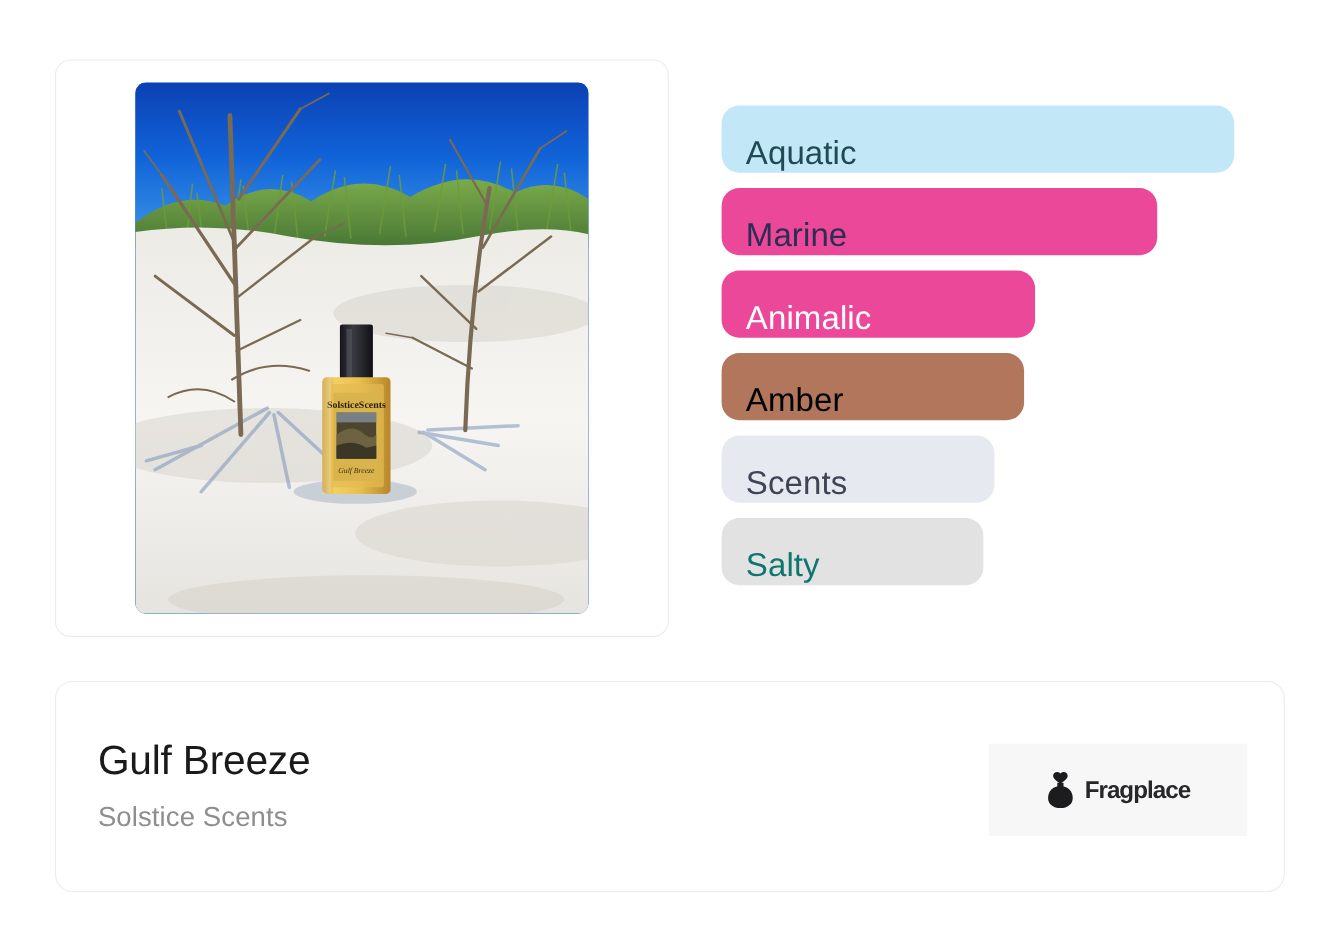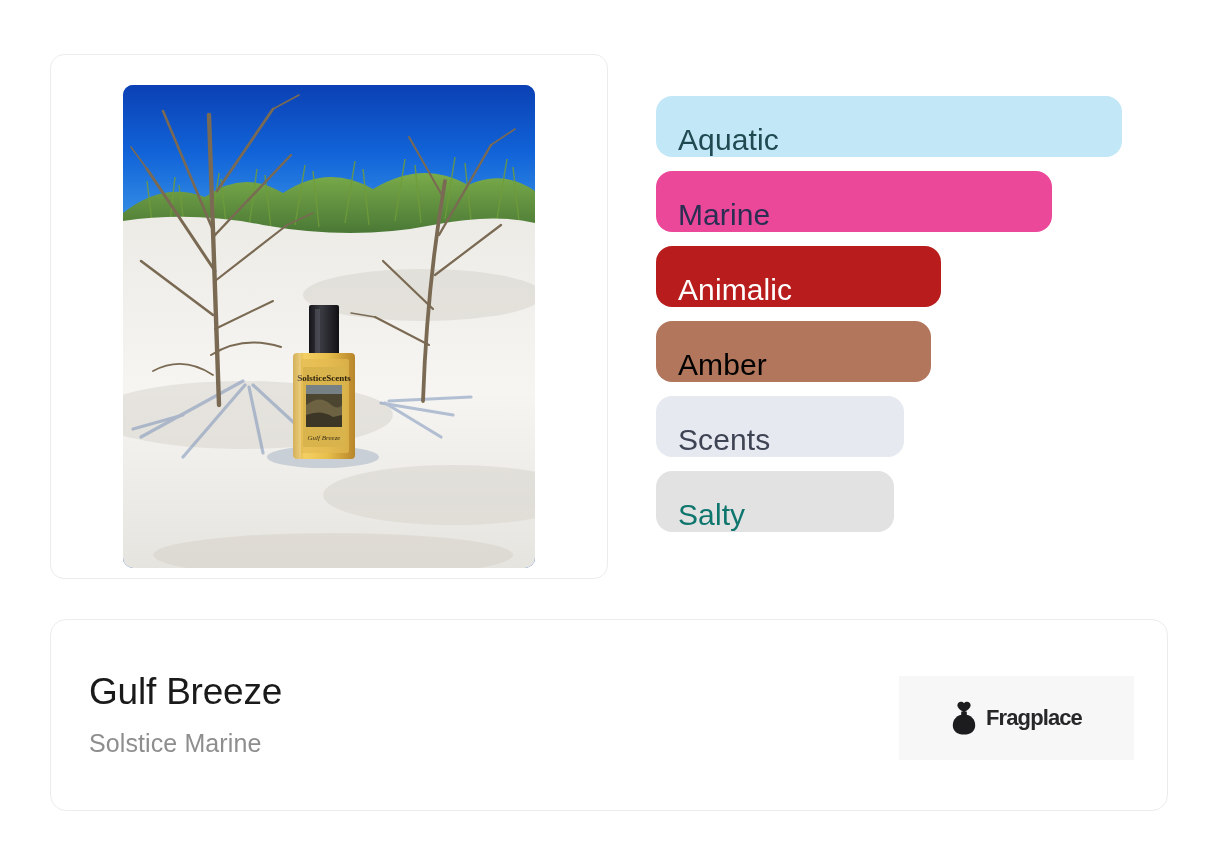--- a/index.html
+++ b/index.html
@@ -27,21 +27,21 @@
     width: 558px;
     height: 525px;
     background: #ffffff;
     border: 1px solid #ececec;
     border-radius: 14px;
   }
 
   .product-photo {
     position: absolute;
     left: 72px;
-    top: 30px;
+    top: 20px;
     width: 412px;
     height: 483px;
     border-radius: 10px;
     overflow: hidden;
     background: #1858c4;
   }
 
   .photo-svg { display: block; width: 100%; height: 100%; }
 
   
@@ -251,38 +251,38 @@
     </div>
   </div>
 
   <div class="tag-list">
     <div class="tag" style="background: rgb(194, 231, 247); color: rgb(31, 74, 82); width: 466px;">
       <span>Aquatic</span>
     </div>
     <div class="tag" style="background: #ec4899; color: rgb(42, 46, 82); width: 396px;">
       <span>Marine</span>
     </div>
-    <div class="tag" style="background: #b91c1c; color: rgb(255, 255, 255); width: 285px;">
+    <div class="tag" style="background: #ec4899; color: rgb(255, 255, 255); width: 285px;">
       <span>Animalic</span>
     </div>
     <div class="tag" style="background: rgb(177, 118, 91); color: #000000; width: 275px;">
       <span>Amber</span>
     </div>
     <div class="tag" style="background: rgb(230, 233, 240); color: rgb(63, 68, 84); width: 248px;">
       <span>Scents</span>
     </div>
     <div class="tag" style="background: rgb(226, 226, 226); color: #0f766e; width: 238px;">
       <span>Salty</span>
     </div>
   </div>
 
   <div class="info-card" style="background: rgb(255, 255, 255); border-color: rgb(236, 236, 236);">
     <div class="info-text">
       <div class="fragrance-name" style="color: rgb(26, 26, 26);">Gulf Breeze</div>
-      <div class="brand-name" style="color: rgb(142, 142, 142);">Solstice Marine</div>
+      <div class="brand-name" style="color: rgb(142, 142, 142);">Solstice Scents</div>
     </div>
 
     <div class="brand-badge" style="background: rgb(247, 247, 247);">
       <svg class="badge-icon" viewBox="0 0 26 34">
         <path d="M13 2.2 C10.6 -0.6 6.2 1 6.4 4.4 C6.6 7.2 10.4 9.6 13 11.4
                  C15.6 9.6 19.4 7.2 19.6 4.4 C19.8 1 15.4 -0.6 13 2.2 Z" fill="#1c1c1e"></path>
         <rect x="10.2" y="10.6" width="5.6" height="4.6" fill="#1c1c1e"></rect>
         <path d="M13 13.6 C19.8 13.6 24.2 18.4 24.2 24.4 C24.2 30 19.6 33.6 13 33.6
                  C6.4 33.6 1.8 30 1.8 24.4 C1.8 18.4 6.2 13.6 13 13.6 Z" fill="#1c1c1e"></path>
       </svg>

